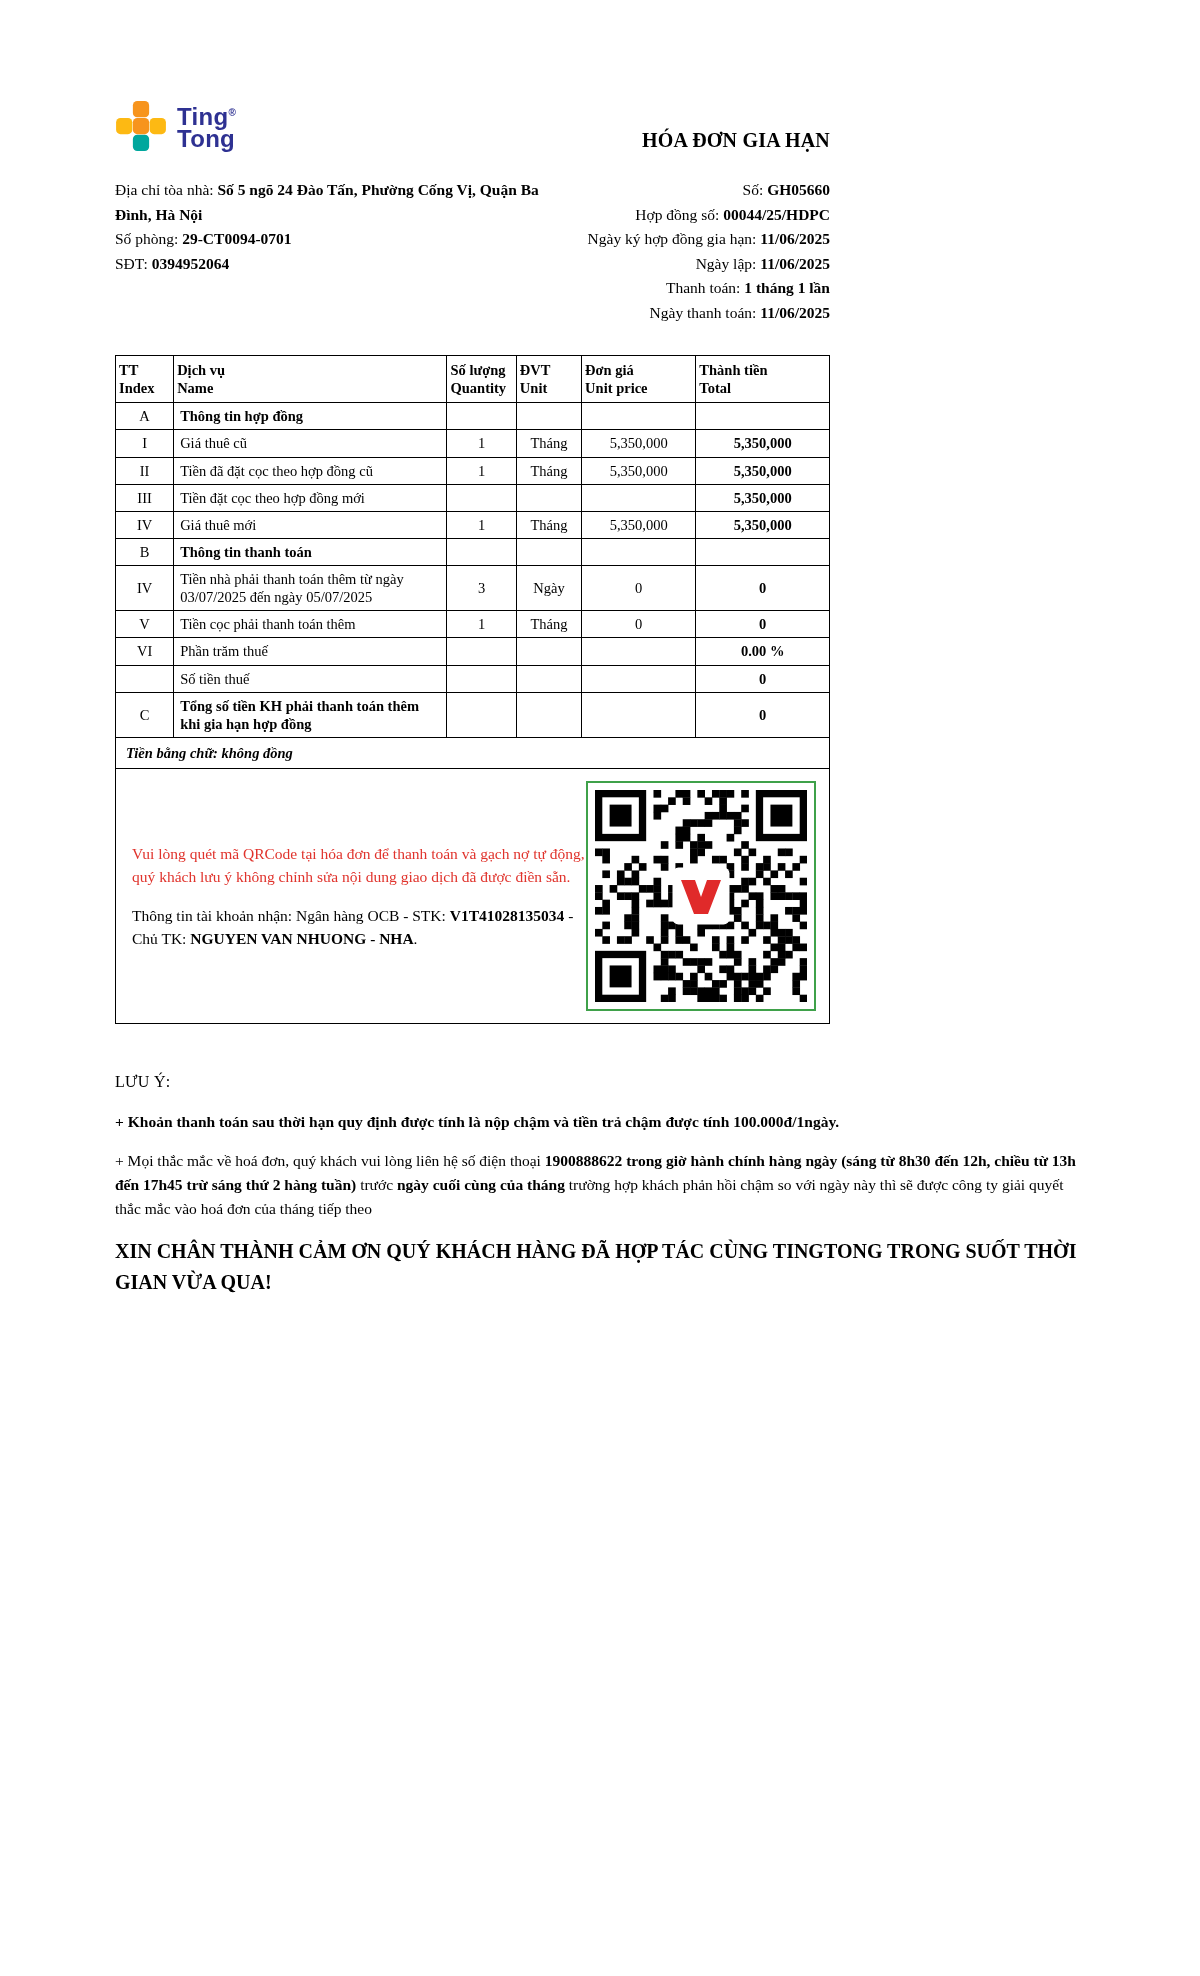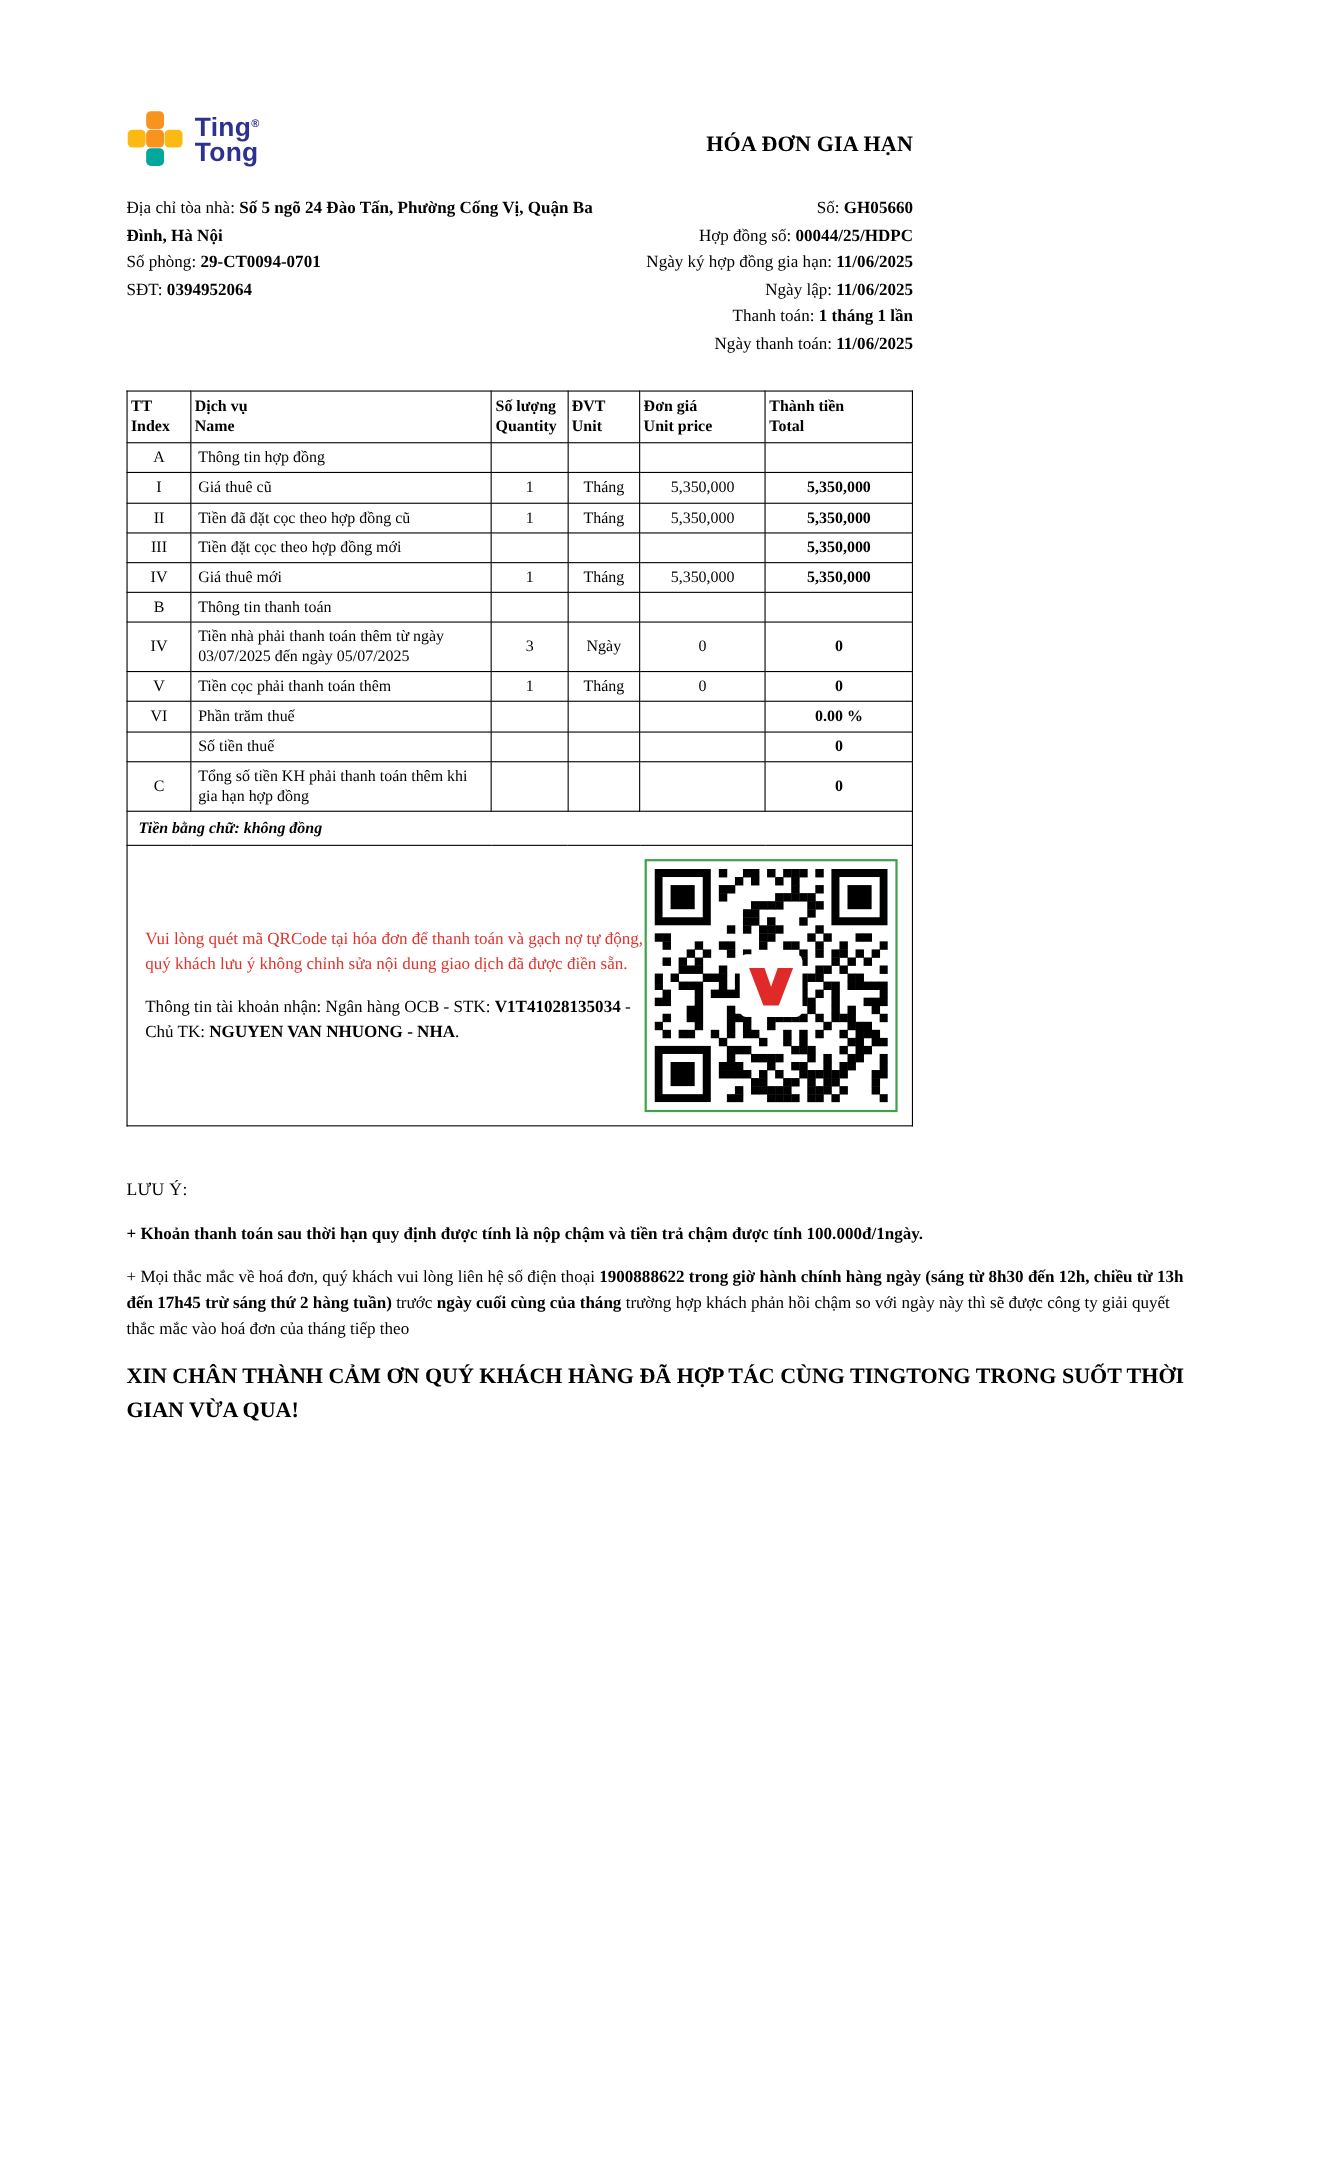--- a/index.html
+++ b/index.html
@@ -15,21 +15,21 @@
   html,body{margin:0;padding:0;}
   body{
     width:1200px;height:1976px;background:#ffffff;color:var(--ink);
     font-family:"Liberation Serif","DejaVu Serif",serif;
     -webkit-font-smoothing:antialiased;
   }
   .page{padding:100px 115px 0 115px;}
   .content{width:715px;}
 
   
-  .header{display:flex;justify-content:space-between;align-items:center;}
+  .header{display:flex;justify-content:space-between;align-items:flex-end;}
   .brand{display:flex;align-items:center;gap:10px;}
   .brand-word{
     font-family:"Liberation Sans","DejaVu Sans",sans-serif;
     font-weight:bold;color:var(--brand-navy);
     font-size:24px;line-height:22px;letter-spacing:.3px;
   }
   .reg{font-size:10px;vertical-align:super;font-weight:bold;}
   .doc-title{font-size:20px;font-weight:bold;margin-top:10px;letter-spacing:.2px;}
 
   
@@ -44,21 +44,21 @@
     width:715px;margin-top:30px;border-collapse:collapse;
     font-size:14.5px;line-height:1.25;table-layout:fixed;
   }
   .inv-table th,.inv-table td{border:1px solid #000;padding:4px 6px;vertical-align:middle;}
   .inv-table th{font-weight:bold;text-align:left;padding:5px 3px;}
   .col-idx{width:57px;} .col-name{width:268px;} .col-qty{width:68px;}
   .col-unit{width:64px;} .col-price{width:112px;} .col-total{width:131px;}
   .c-idx,.c-qty,.c-unit,.c-price,.c-total{text-align:center;}
   .c-name{text-align:left;padding-left:10px;padding-right:10px;}
   .c-total{font-weight:bold;}
-  tr.sec .c-name{font-weight:normal;}
+  tr.sec .c-name{font-weight:bold;}
   .inv-table td{height:27px;}
   td.words{font-style:italic;font-weight:bold;text-align:left;padding:6px 10px;height:30px;}
 
   
   .qr-box{
     width:715px;border:1px solid #000;border-top:none;margin-top:0;
     display:flex;align-items:center;
     padding:12px 12px;min-height:233px;
   }
   .qr-text{width:458px;font-size:15.5px;line-height:1.5;padding-left:4px;}

